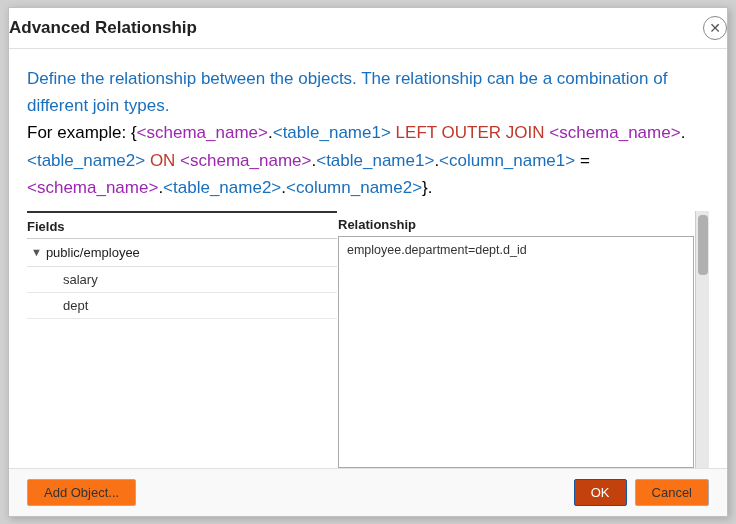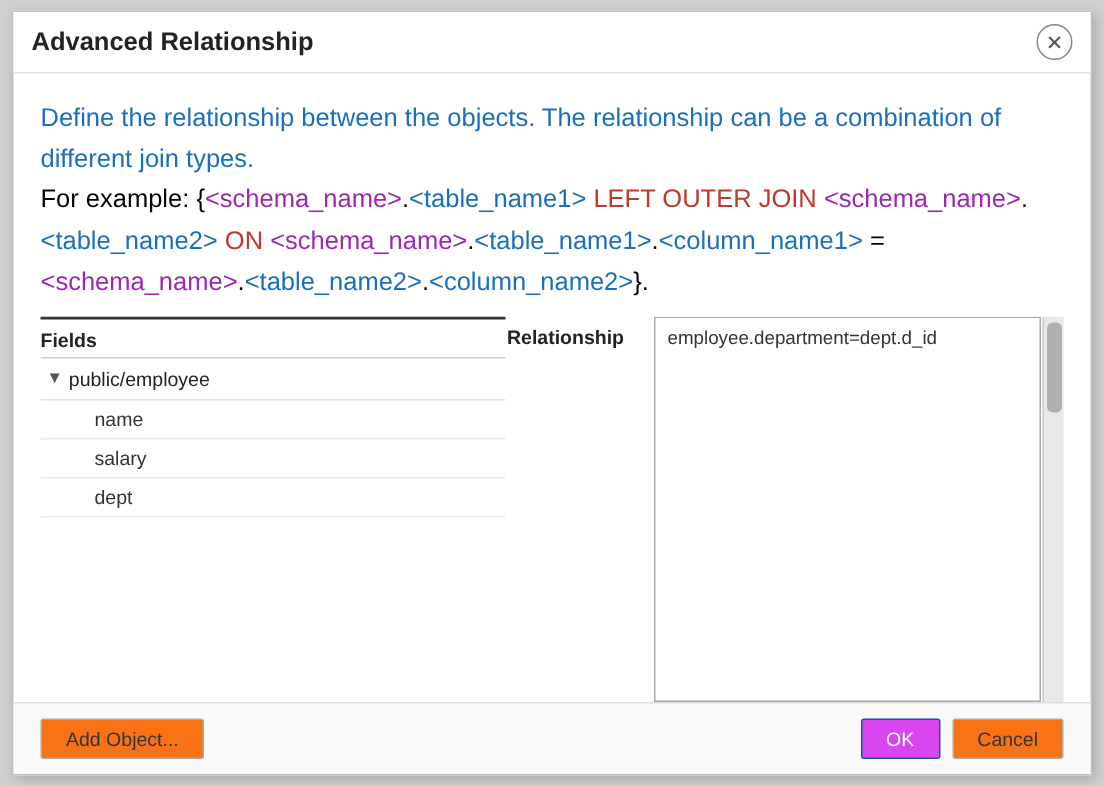--- a/index.html
+++ b/index.html
@@ -19,21 +19,21 @@
       width: 720px;
       height: 510px;
       display: flex;
       flex-direction: column;
       box-shadow: 2px 2px 8px rgba(0,0,0,0.2);
     }
     .dialog-header {
       display: flex;
       align-items: center;
       justify-content: space-between;
-      padding: 8px 12px;
+      padding: 8px 0;
       border-bottom: 1px solid #e0e0e0;
       background: #fff;
     }
     .dialog-title {
       font-size: 17px;
       font-weight: bold;
       color: #222;
     }
     .close-btn {
       width: 24px;
@@ -116,60 +116,59 @@
       padding: 5px 0 5px 36px;
       border-bottom: 1px solid #e8e8e8;
       color: #333;
       font-size: 13px;
       cursor: pointer;
     }
 
     .relationship-panel {
       flex: 1;
       display: flex;
-      flex-direction: row;
+      flex-direction: column;
       overflow: hidden;
       justify-content: flex-end;
     }
     .relationship-header {
       font-weight: bold;
       font-size: 13px;
       padding: 6px 0 4px 0;
       color: #222;
     }
     .relationship-textarea {
       flex: 1;
       border: 1px solid #aaa;
       padding: 6px 8px;
       font-size: 12.5px;
       color: #333;
       resize: none;
       font-family: Arial, sans-serif;
       outline: none;
-      margin-left: 20px;
     }
     .dialog-footer {
       display: flex;
       align-items: center;
       justify-content: space-between;
       padding: 10px 18px;
       border-top: 1px solid #e0e0e0;
       background: #f9f9f9;
     }
     .btn {
       padding: 5px 16px;
       font-size: 13px;
       border: 1px solid #aaa;
       border-radius: 2px;
       cursor: pointer;
       background: #f97316;
       color: #333;
     }
     .btn-primary {
-      background: #d946ef;
+      background: #c2410c;
       color: #fff;
       border: 1px solid #1557a0;
     }
     .scrollbar-track {
       width: 14px;
       background: #e8e8e8;
       border-left: 1px solid #ccc;
       display: flex;
       flex-direction: column;
       align-items: center;
@@ -203,21 +202,20 @@
 
     <div class="fields-relationship">
 
       <div class="fields-panel">
         <div class="fields-header">Fields</div>
         <div class="fields-list">
           <div class="tree-item-parent">
             <span class="tree-arrow">▼</span>
             <span class="tree-item-label">public/employee</span>
           </div>
-          <div class="tree-child">name</div>
           <div class="tree-child">salary</div>
           <div class="tree-child">dept</div>
         </div>
       </div>
 
       <div class="relationship-panel">
         <div class="relationship-header">Relationship</div>
         <textarea class="relationship-textarea" style="">employee.department=dept.d_id</textarea>
       </div>
 

